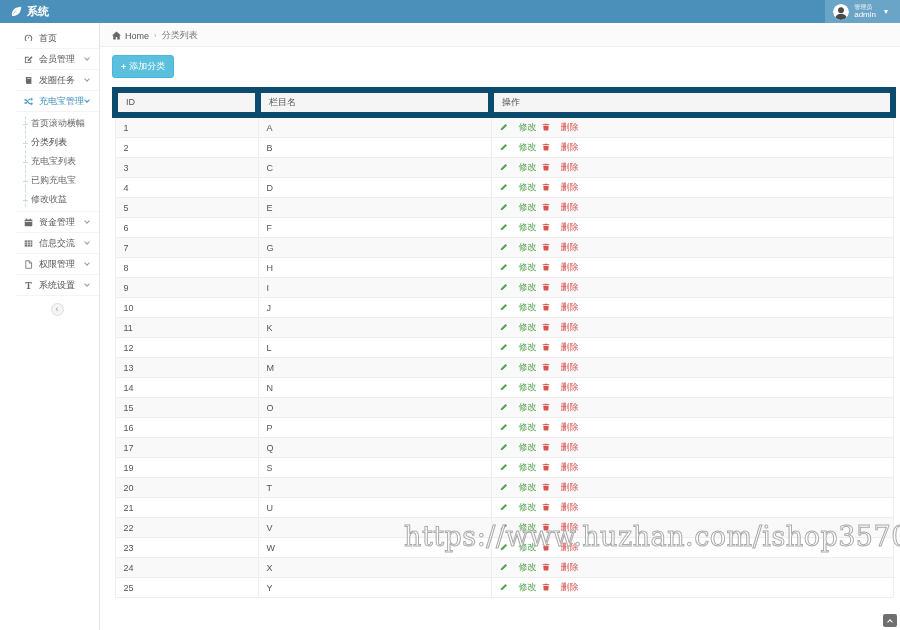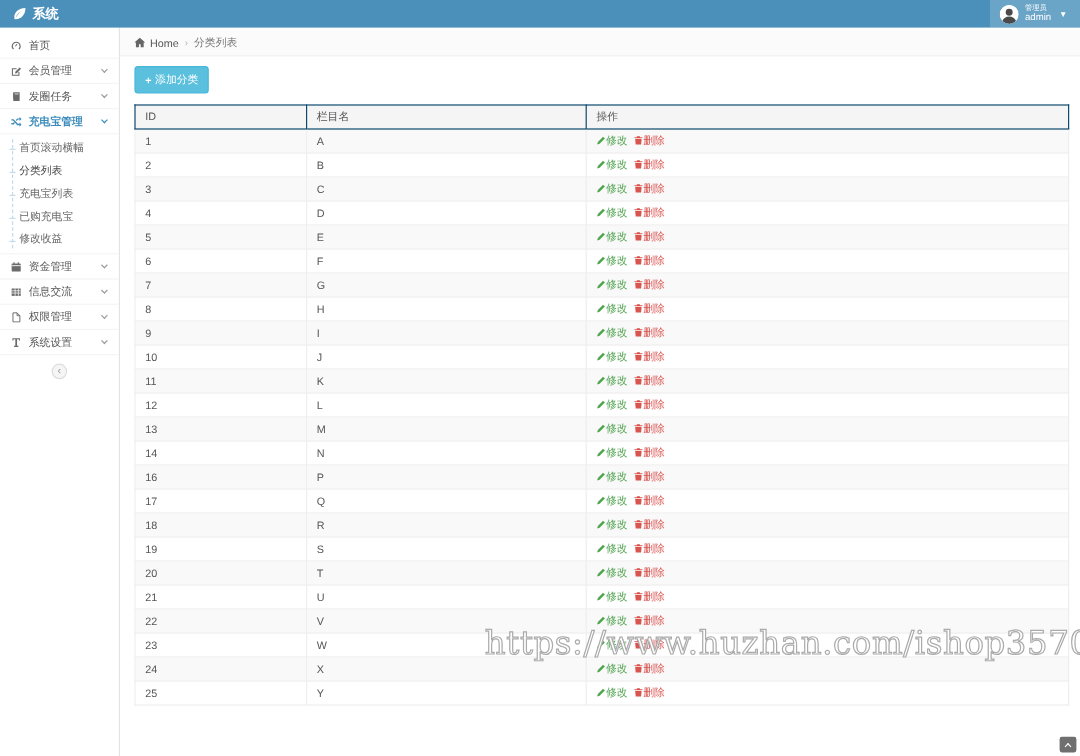--- a/index.html
+++ b/index.html
@@ -17,27 +17,27 @@
     padding:0 12px 0 8px; background:rgba(255,255,255,0.18); cursor:pointer; }
   .avatar { width:16px; height:16px; border-radius:50%; overflow:hidden; display:block; }
   .avatar svg { width:16px; height:16px; display:block; }
   .user-text { display:flex; flex-direction:column; line-height:1; color:#fff; }
   .user-text .role { font-size:6px; margin-bottom:1px; }
   .user-text .uname { font-size:8px; }
   .caret { color:#fff; font-size:8px; margin-left:3px; }
 
   
   .sidebar { position:absolute; top:23px; left:0; width:100px; height:607px;
-    background:#fff; border-right:1px solid #e4e4e4; padding-top:5px; font-size:9px; }
+    background:#fff; border-right:1px solid #e4e4e4; padding-top:5px; font-size:9px;padding-left:15px; }
   .side-item { height:21px; display:flex; align-items:center; padding-left:9px;
     border-bottom:1px solid #f4f4f4; color:#555; cursor:pointer; }
   .si-icon { width:13px; color:#6b6b6b; display:flex; align-items:center; }
   .si-icon svg { width:9px; height:9px; }
   .si-label { margin-left:2px; }
-  .side-item.active, .side-item.active .si-icon { color:#3c8dbc;font-weight:bold; }
+  .side-item.active, .side-item.active .si-icon { color:#3c8dbc; }
   .chev { width:4px; height:4px; border-right:1px solid #999; border-bottom:1px solid #999;
     transform:rotate(45deg); margin-left:auto; margin-right:10px; margin-top:-2px; }
   .side-item.active .chev { border-color:#3c8dbc; }
   .submenu { position:relative; border-bottom:1px solid #f4f4f4; padding:2px 0; }
   .submenu:before { content:""; position:absolute; left:10px; top:4px; bottom:4px;
     border-left:1px dashed #c3dbea; }
   .sub-item { height:19px; display:flex; align-items:center; padding-left:8px;
     color:#666; cursor:pointer; }
   .sub-dash { color:#a8c9dd; margin-right:3px; font-size:9px; }
   .sub-item.active { color:#444; }
@@ -57,27 +57,27 @@
   .crumb-sep { color:#b5b5b5; margin:0 5px; font-size:8px; }
   .crumb-current { color:#777; }
   .btn-add { display:inline-flex; align-items:center; gap:3px; margin:8px 0 0 12px;
     background:#5bc0de; border:1px solid #46b8da; color:#fff; font-size:9px;
     padding:4px 8px; border-radius:3px; cursor:pointer;
     font-family:"Liberation Sans", sans-serif; }
   .btn-plus { font-size:9px; font-weight:bold; }
 
   table.cat-table { margin:9px 12px 0; width:778px; border-collapse:collapse;
     font-size:9px; color:#555; border:1px solid #eaeaea; table-layout:fixed; }
-  .cat-table th { background:#f5f5f5; border:1px solid #0c4a6e; text-align:left;
+  .cat-table th { background:#f5f5f5; border:6px solid #0c4a6e; text-align:left;
     font-weight:normal; color:#555; padding:5px 8px; line-height:9px; }
   .cat-table td { border:1px solid #eee; padding:4px 8px; line-height:10px; }
   .cat-table tbody tr:nth-child(odd) { background:#f9f9f9; }
   .col-id { width:143px; } .col-name { width:233px; } .col-op { width:402px; }
   .act { text-decoration:none; font-size:9px; cursor:pointer; display:inline-flex;
-    align-items:center; gap:0; }
+    align-items:center; gap:11px; }
   .act svg { width:8px; height:8px; }
   .act.edit { color:#53a451; margin-right:5px; }
   .act.del { color:#d9534f; }
 
   
   .watermark { position:absolute; left:404px; top:521px; z-index:40;
     font-family:"DejaVu Serif", serif; font-size:27px; letter-spacing:0.5px;
     color:#fff; -webkit-text-stroke:1px #ababab; white-space:nowrap;
     pointer-events:none; }
 
@@ -533,20 +533,40 @@
               <span style="display:inline-flex">
                 <svg viewBox="0 0 10 10">
                   <path d="M3.4.8h3.2v.9h2.6v.9H.8v-.9h2.6z" fill="#d9534f"></path>
                   <path d="M1.6 3.4h6.8L7.8 9.4H2.2z" fill="#d9534f"></path>
                 </svg>
               </span>
               <span>删除</span>
             </a></td>
         </tr>
         <tr>
+          <td>15</td>
+          <td>O</td>
+          <td><a class="act edit">
+              <span style="display:inline-flex">
+                <svg viewBox="0 0 10 10">
+                  <path d="M.8 9.2l.7-2.6L6.9 1.2l1.9 1.9L3.4 8.5z" fill="#53a451"></path>
+                </svg>
+              </span>
+              <span>修改</span>
+            </a><a class="act del">
+              <span style="display:inline-flex">
+                <svg viewBox="0 0 10 10">
+                  <path d="M3.4.8h3.2v.9h2.6v.9H.8v-.9h2.6z" fill="#d9534f"></path>
+                  <path d="M1.6 3.4h6.8L7.8 9.4H2.2z" fill="#d9534f"></path>
+                </svg>
+              </span>
+              <span>删除</span>
+            </a></td>
+        </tr>
+        <tr>
           <td>16</td>
           <td>P</td>
           <td><a class="act edit">
               <span style="display:inline-flex">
                 <svg viewBox="0 0 10 10">
                   <path d="M.8 9.2l.7-2.6L6.9 1.2l1.9 1.9L3.4 8.5z" fill="#53a451"></path>
                 </svg>
               </span>
               <span>修改</span>
             </a><a class="act del">
@@ -555,40 +575,20 @@
                   <path d="M3.4.8h3.2v.9h2.6v.9H.8v-.9h2.6z" fill="#d9534f"></path>
                   <path d="M1.6 3.4h6.8L7.8 9.4H2.2z" fill="#d9534f"></path>
                 </svg>
               </span>
               <span>删除</span>
             </a></td>
         </tr>
         <tr>
           <td>17</td>
           <td>Q</td>
-          <td><a class="act edit">
-              <span style="display:inline-flex">
-                <svg viewBox="0 0 10 10">
-                  <path d="M.8 9.2l.7-2.6L6.9 1.2l1.9 1.9L3.4 8.5z" fill="#53a451"></path>
-                </svg>
-              </span>
-              <span>修改</span>
-            </a><a class="act del">
-              <span style="display:inline-flex">
-                <svg viewBox="0 0 10 10">
-                  <path d="M3.4.8h3.2v.9h2.6v.9H.8v-.9h2.6z" fill="#d9534f"></path>
-                  <path d="M1.6 3.4h6.8L7.8 9.4H2.2z" fill="#d9534f"></path>
-                </svg>
-              </span>
-              <span>删除</span>
-            </a></td>
-        </tr>
-        <tr>
-          <td>18</td>
-          <td>R</td>
           <td><a class="act edit">
               <span style="display:inline-flex">
                 <svg viewBox="0 0 10 10">
                   <path d="M.8 9.2l.7-2.6L6.9 1.2l1.9 1.9L3.4 8.5z" fill="#53a451"></path>
                 </svg>
               </span>
               <span>修改</span>
             </a><a class="act del">
               <span style="display:inline-flex">
                 <svg viewBox="0 0 10 10">

